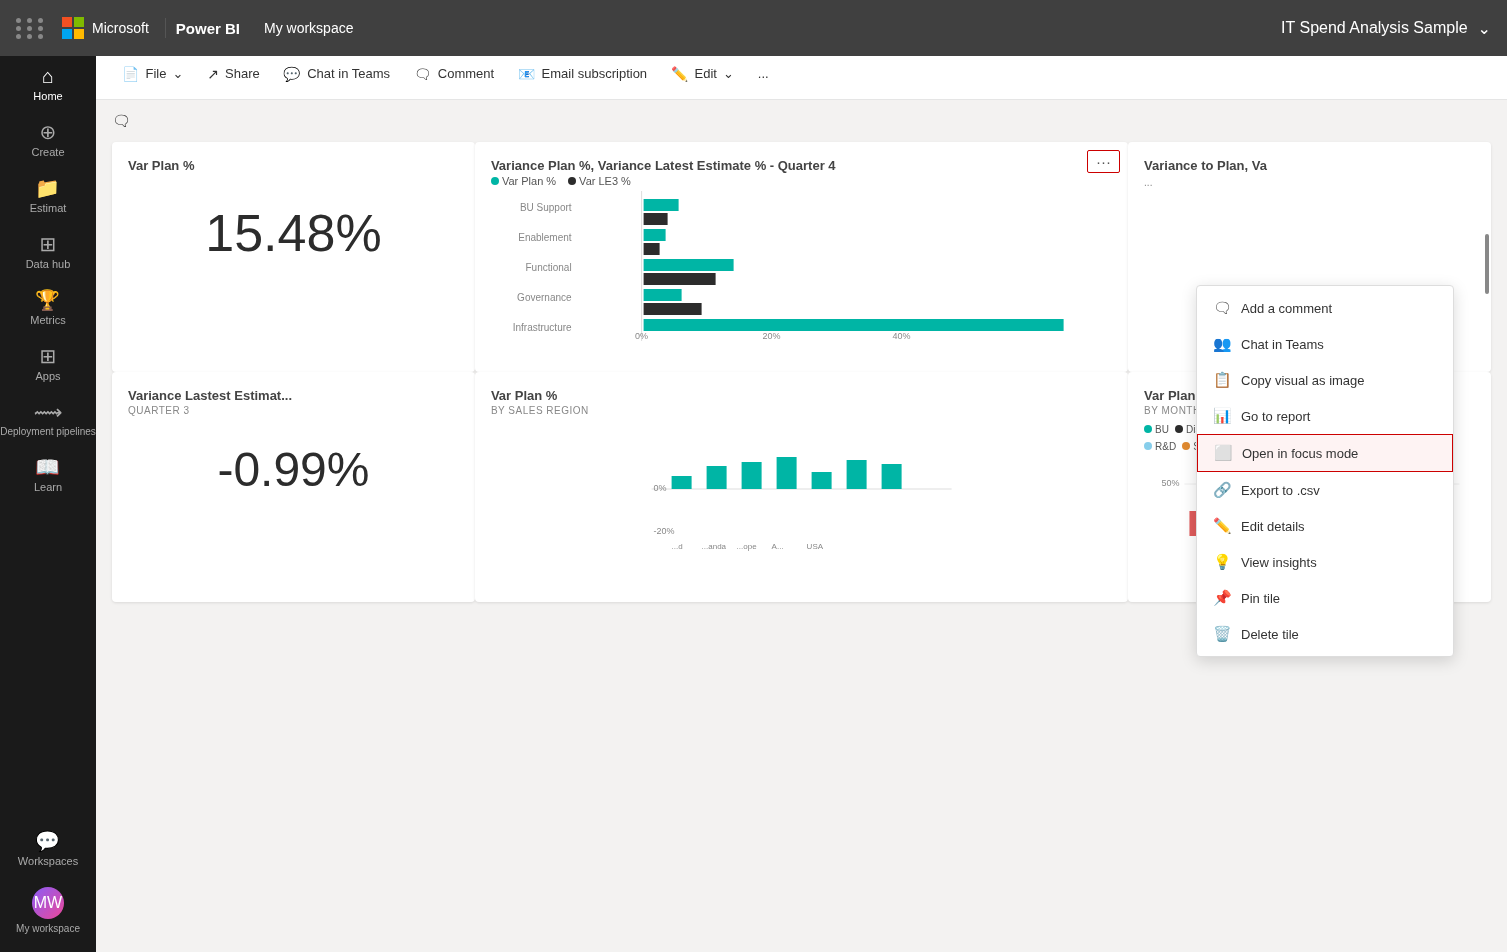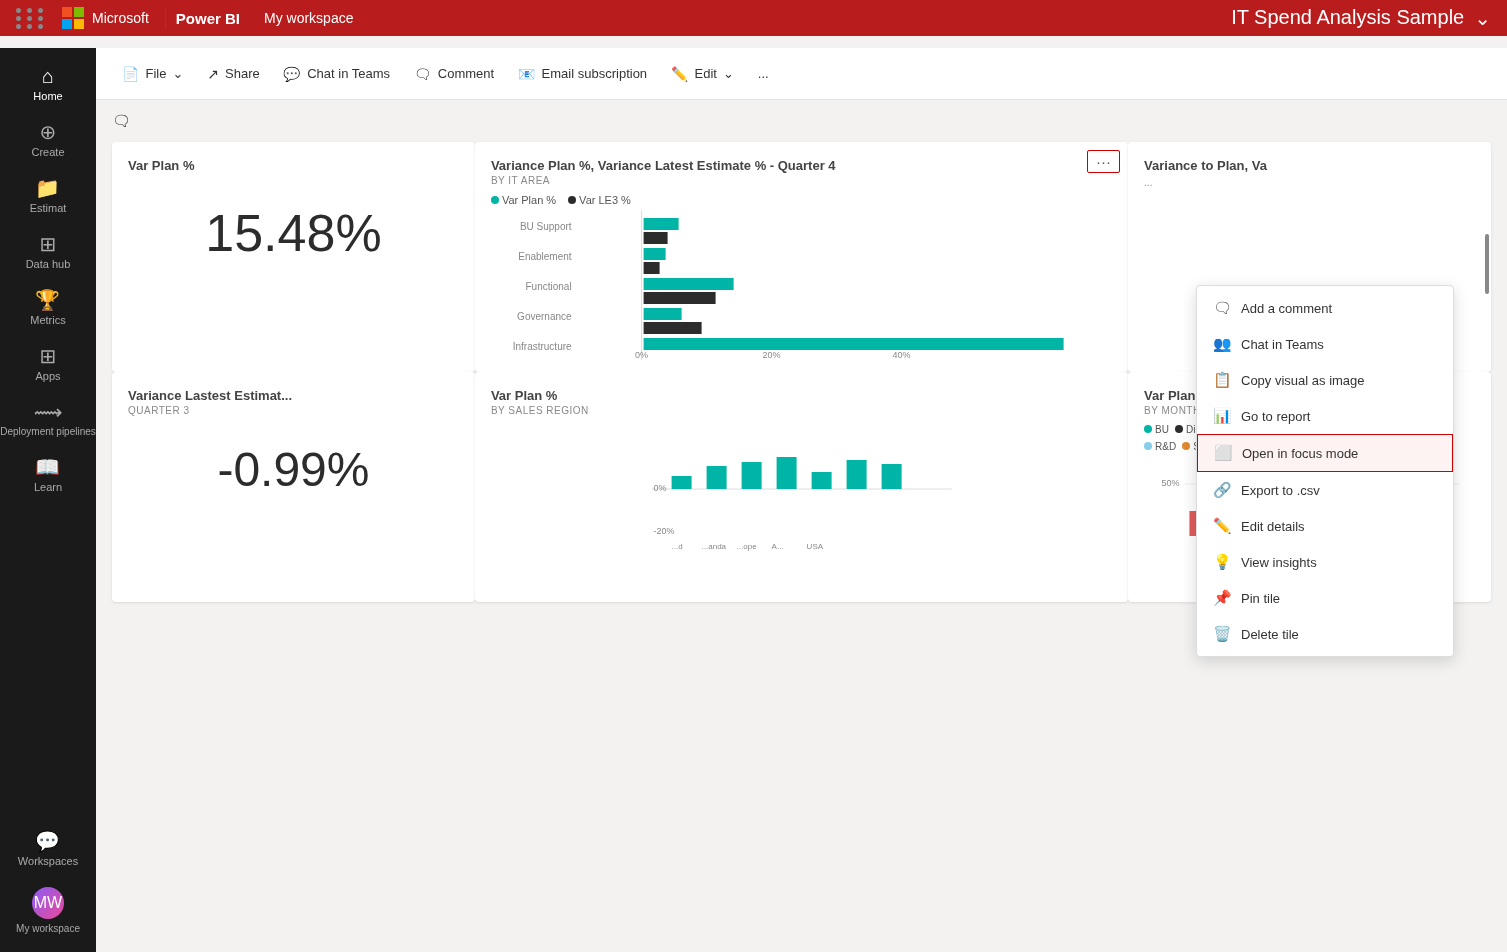--- a/index.html
+++ b/index.html
@@ -1,37 +1,37 @@
 <!DOCTYPE html>
 <html><head>
   <meta charset="utf-8">
   <style>
     * { box-sizing: border-box; margin: 0; padding: 0; }
     body { font-family: 'Segoe UI', sans-serif; background: #f3f2f1; overflow: hidden; width: 1507px; height: 952px; }
 
     
     .top-bar {
       display: flex; align-items: center;
-      background: #b91c1c; color: white;
-      height: 36px; padding: 16px 16px;
+      background: #404040; color: white;
+      height: 56px; padding: 16px 16px;
       position: relative; z-index: 100;
     }
     .top-bar-dots { display: grid; grid-template-columns: repeat(3,8px); gap: 3px; margin-right: 16px; cursor: pointer; }
     .top-bar-dots span { width: 5px; height: 5px; background: #888; border-radius: 50%; }
     .ms-logo { display: flex; align-items: center; margin-right: 8px; }
     .ms-logo-grid { display: grid; grid-template-columns: 10px 10px; grid-template-rows: 10px 10px; gap: 2px; }
     .ms-logo-grid span:nth-child(1) { background: #f25022; }
     .ms-logo-grid span:nth-child(2) { background: #7fba00; }
     .ms-logo-grid span:nth-child(3) { background: #00a4ef; }
     .ms-logo-grid span:nth-child(4) { background: #ffb900; }
     .ms-text { color: white; font-size: 14px; font-weight: 300; margin-right: 6px; }
     .ms-divider { width: 1px; height: 20px; background: #555; margin: 0 10px; }
     .pbi-text { color: white; font-size: 15px; font-weight: 600; margin-right: 24px; }
     .workspace-title { color: white; font-size: 14px; }
-    .top-bar-right { margin-left: auto; display: flex; gap: 6px; color: white; font-size: 20px; cursor: pointer; }
+    .top-bar-right { margin-left: auto; display: flex; gap: 6px; color: white; font-size: 16px; cursor: pointer; }
     .chevron-down::after { content: '⌄'; margin-left: 4px; }
 
     
     .sidebar {
       position: absolute; left: 0; top: 48px;
       width: 96px; height: calc(952px - 48px);
       background: #1a1a1a; display: flex; flex-direction: column; align-items: center;
       padding-top: 8px; z-index: 50;
     }
     .sidebar-item {
@@ -252,21 +252,20 @@
   <div class="dashboard-grid">
 
     <div class="tile">
       <div class="tile-title">Var Plan %</div>
       <div class="tile-big-number">15.48%</div>
     </div>
 
     <div class="tile" style="position:relative;">
       <button class="more-btn">···</button>
       <div class="tile-title">Variance Plan %, Variance Latest Estimate % - Quarter 4</div>
-      <div class="tile-subtitle">BY IT AREA</div>
       <div class="chart-legend">
         <span><span class="legend-dot" style="background:#00b5a5;"></span>Var Plan %</span>
         <span><span class="legend-dot" style="background:#2c2c2c;"></span>Var LE3 %</span>
       </div>
       <div class="bar-chart-area">
         <svg width="100%" height="150" viewBox="0 0 580 150">
 
           <text x="60" y="20" font-size="10" fill="#888" text-anchor="end">BU Support</text>
           <text x="60" y="50" font-size="10" fill="#888" text-anchor="end">Enablement</text>
           <text x="60" y="80" font-size="10" fill="#888" text-anchor="end">Functional</text>

